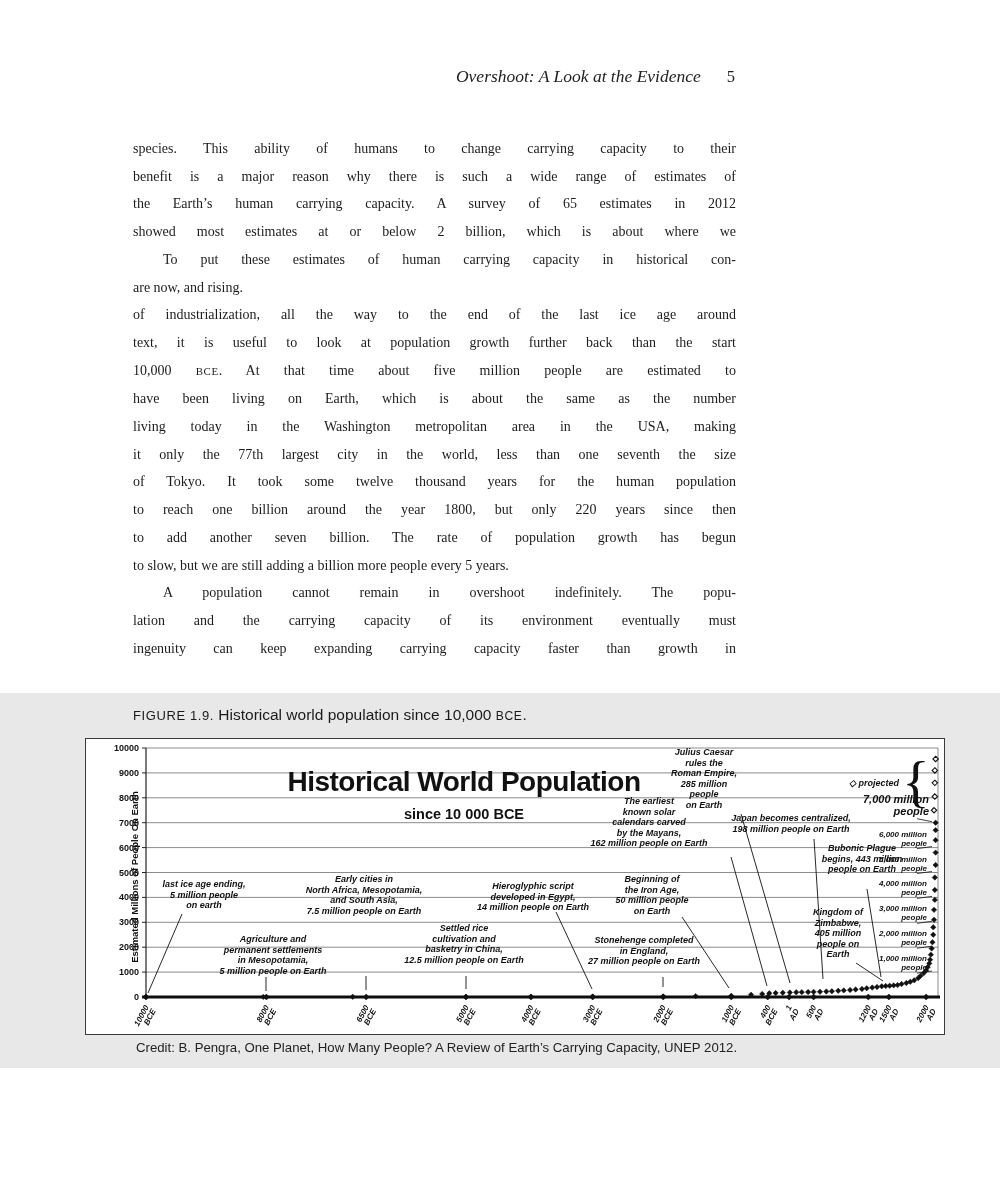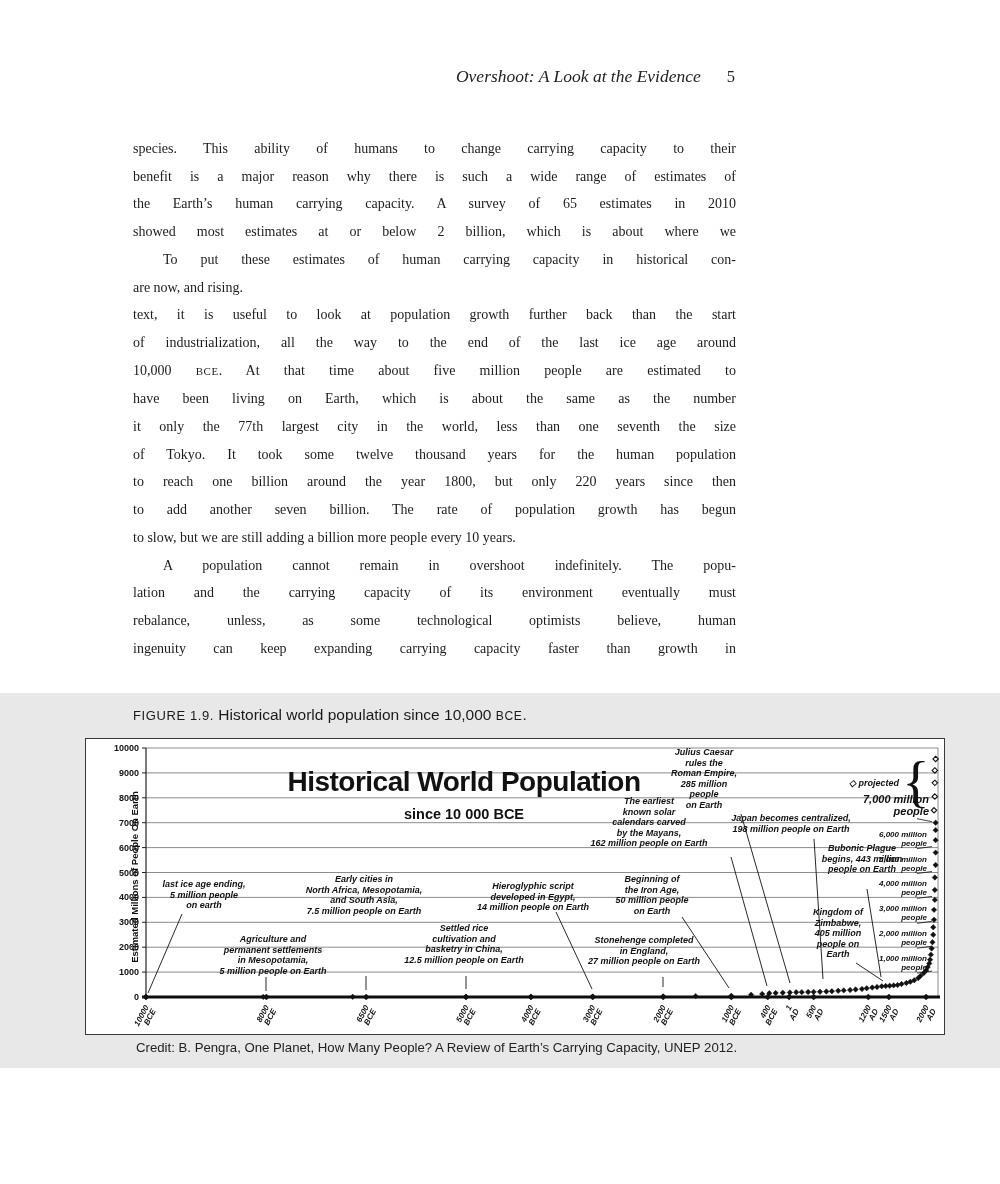--- a/index.html
+++ b/index.html
@@ -46,36 +46,36 @@
 <div class="page">
 
   <div class="running-head">
     <span class="rh-title">Overshoot: A Look at the Evidence</span>
     <span class="rh-page">5</span>
   </div>
 
   <div class="body-text">
       <div class="bline">species. This ability of humans to change carrying capacity to their</div>
       <div class="bline">benefit is a major reason why there is such a wide range of estimates of</div>
-      <div class="bline">the Earth’s human carrying capacity. A survey of 65 estimates in 2010</div>
+      <div class="bline">the Earth’s human carrying capacity. A survey of 65 estimates in 2012</div>
       <div class="bline">showed most estimates at or below 2 billion, which is about where we</div>
       <div class="bline indent">To put these estimates of human carrying capacity in historical con-</div>
       <div class="bline last">are now, and rising.</div>
+      <div class="bline">of industrialization, all the way to the end of the last ice age around</div>
       <div class="bline">text, it is useful to look at population growth further back than the start</div>
-      <div class="bline">of industrialization, all the way to the end of the last ice age around</div>
       <div class="bline">10,000 <span class="sc">BCE</span>. At that time about five million people are estimated to</div>
       <div class="bline">have been living on Earth, which is about the same as the number</div>
+      <div class="bline">living today in the Washington metropolitan area in the USA, making</div>
       <div class="bline">it only the 77th largest city in the world, less than one seventh the size</div>
       <div class="bline">of Tokyo. It took some twelve thousand years for the human population</div>
       <div class="bline">to reach one billion around the year 1800, but only 220 years since then</div>
       <div class="bline">to add another seven billion. The rate of population growth has begun</div>
-      <div class="bline last">to slow, but we are still adding a billion more people every 10 years.</div>
+      <div class="bline last">to slow, but we are still adding a billion more people every 5 years.</div>
       <div class="bline indent">A population cannot remain in overshoot indefinitely. The popu-</div>
       <div class="bline">lation and the carrying capacity of its environment eventually must</div>
-      <div class="bline">rebalance, unless, as some technological optimists believe, human</div>
       <div class="bline">ingenuity can keep expanding carrying capacity faster than growth in</div>
     </div>
 
   <div class="figure-band"></div>
 
   <div class="fig-caption">
     <span class="cap-label">FIGURE 1.9.</span><span class="cap-text"> Historical world population since 10,000 <span class="sc">BCE</span>.</span>
   </div>
 
   <div class="chart-box">

